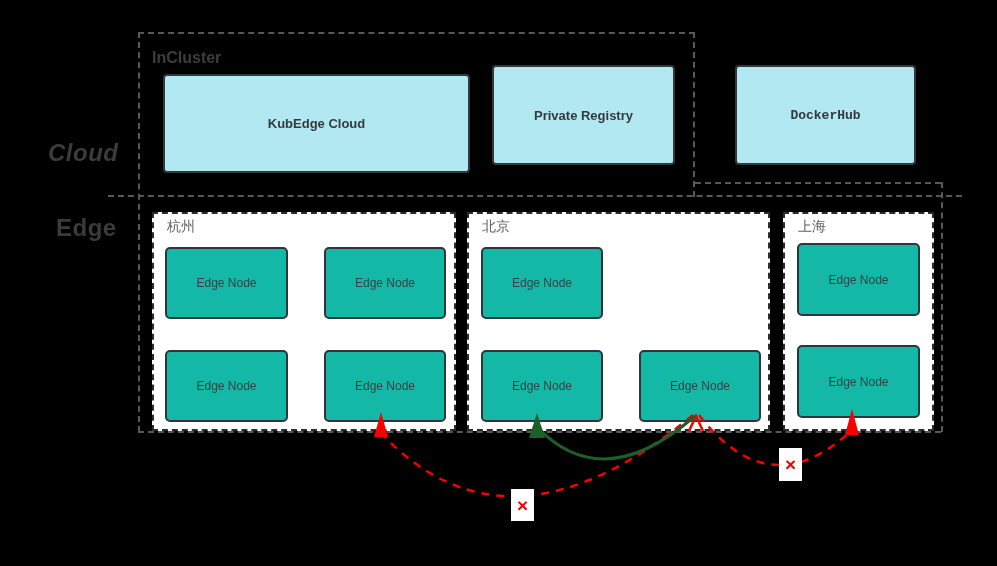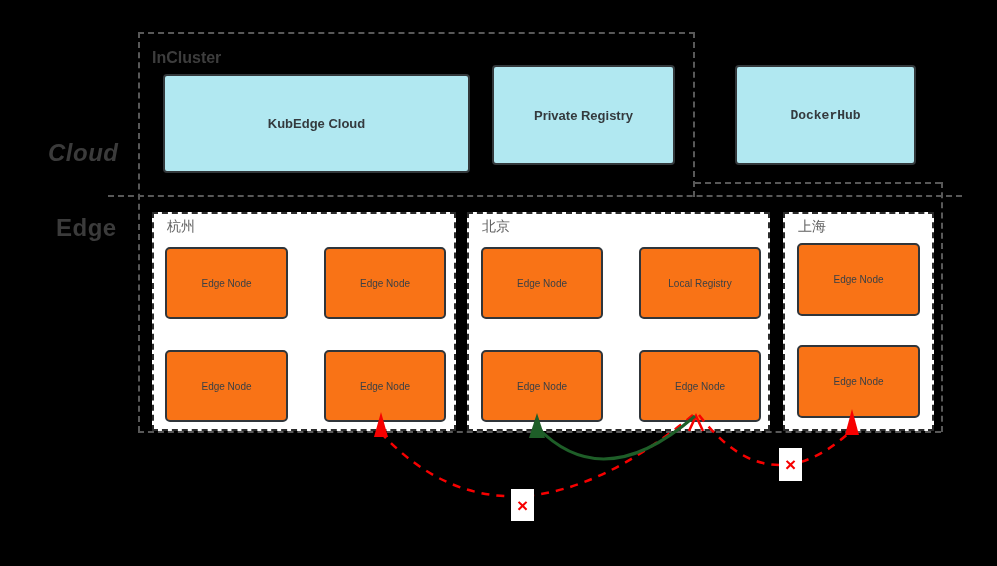--- a/index.html
+++ b/index.html
@@ -19,22 +19,22 @@
     position:absolute;display:flex;align-items:center;justify-content:center;
     background:#b1e8f1;border:2px solid #33383b;border-radius:4px;
     font-size:13px;font-weight:bold;color:#343a3e;text-align:center;
   }
   .edge-cluster{
     position:absolute;background:#ffffff;border:2px dashed #2b2b2b;
   }
   .city-name{position:absolute;left:13px;top:4px;font-size:14px;color:#5f5f5f;}
   .edge-node{
     position:absolute;display:flex;align-items:center;justify-content:center;
-    background:#f97316;border:2px solid #30353a;border-radius:5px;
-    font-size:10px;color:#3b4045;text-align:center;
+    background:#14b8a6;border:2px solid #30353a;border-radius:5px;
+    font-size:12px;color:#3b4045;text-align:center;
   }
   .overlay{position:absolute;left:0;top:0;width:997px;height:566px;z-index:5;pointer-events:none;}
   .fail-mark{
     position:absolute;z-index:6;background:#ffffff;display:flex;align-items:center;justify-content:center;
     color:#f70000;font-size:19px;font-weight:bold;line-height:1;
   }
 </style>
 </head>
 <body>
 
@@ -76,23 +76,20 @@
     <div class="edge-node" style="left:170px;top:136px;width:118px;height:68px;">
       <span>Edge Node</span>
     </div>
   </div>
 
   <div class="edge-cluster" style="left:467px;top:212px;width:299px;height:215px;">
     <div class="city-name">北京</div>
     <div class="edge-node" style="left:12px;top:33px;width:118px;height:68px;">
       <span>Edge Node</span>
     </div>
-    <div class="edge-node" style="left:170px;top:33px;width:118px;height:68px;">
-      <span>Local Registry</span>
-    </div>
     <div class="edge-node" style="left:12px;top:136px;width:118px;height:68px;">
       <span>Edge Node</span>
     </div>
     <div class="edge-node" style="left:170px;top:136px;width:118px;height:68px;">
       <span>Edge Node</span>
     </div>
   </div>
 
   <div class="edge-cluster" style="left:783px;top:212px;width:139px;height:215px;padding-left:8px;">
     <div class="city-name">上海</div>

